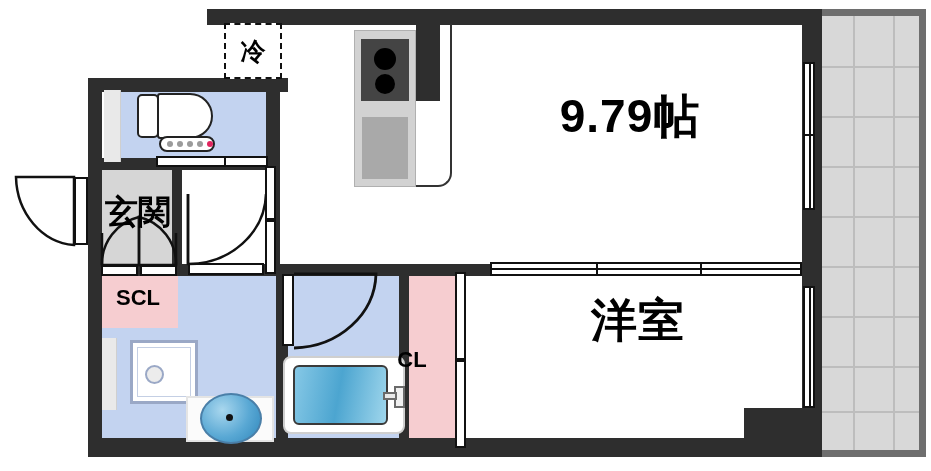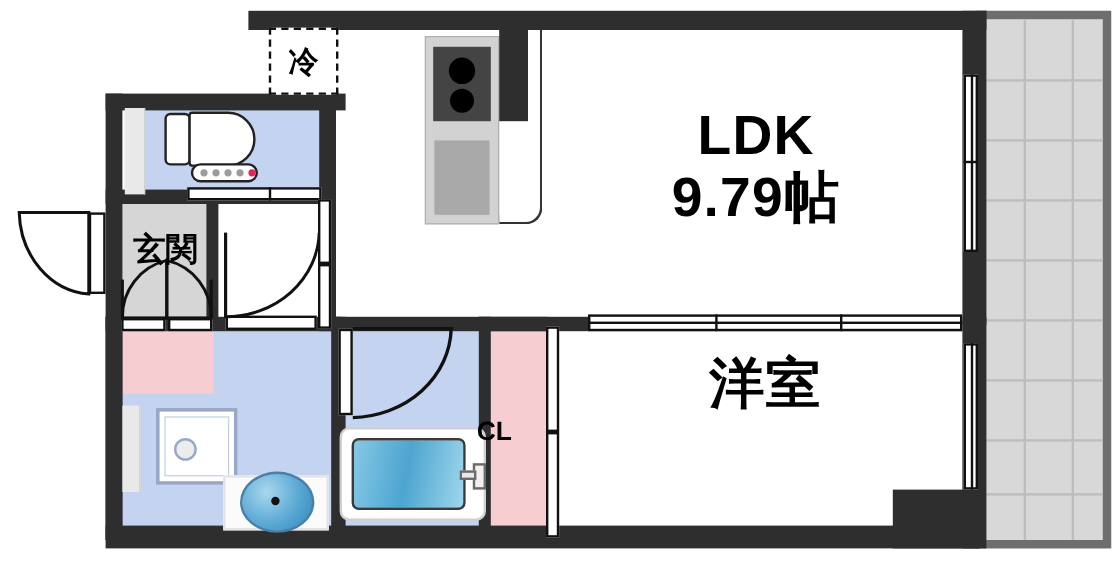--- a/index.html
+++ b/index.html
@@ -7,21 +7,21 @@
   body{font-family:"Liberation Sans","DejaVu Sans",sans-serif;}
   #plan{position:relative;width:931px;height:471px;background:#ffffff;overflow:hidden;}
   .wall{position:absolute;background:#2e2e2e;}
   .room{position:absolute;}
   .fill-white{background:#ffffff;}
   .fill-blue{background:#c3d3f0;}
   .fill-pink{background:#f6cdd0;}
   .fill-gray{background:#d6d6d6;}
   .label{position:absolute;color:#000;font-weight:bold;line-height:1.05;text-align:center;white-space:nowrap;}
   .label.big{font-size:46px;letter-spacing:1px;}
-  .label.mid{font-size:27px;}
+  .label.mid{font-size:33px;}
   .label.sm{font-size:22px;}
   .label.jp{font-family:"DejaVu Sans","Liberation Sans",sans-serif;}
   .fridge-box{position:absolute;border:2px dashed #111;background:#ffffff;
               display:flex;align-items:center;justify-content:center;
               font-size:25px;font-weight:bold;color:#000;
               font-family:"DejaVu Sans",sans-serif;}
   .balcony{position:absolute;background:#d8d8d8;border:7px solid #6e6e6e;box-sizing:border-box;}
   .bal-line-h{position:absolute;height:2px;background:#bdbdbd;left:0;right:0;}
   .bal-line-v{position:absolute;width:2px;background:#bdbdbd;top:0;bottom:0;}
   .win{position:absolute;background:#ffffff;border:2px solid #111;box-sizing:border-box;}
@@ -213,26 +213,26 @@
   <div class="win-div" style="left:490px;top:268px;width:312px;height:1.5px;"></div>
 
   <div class="win" style="left:803px;top:62px;width:12px;height:148px;"></div>
   <div class="win-div" style="left:803px;top:134px;width:12px;height:2px;"></div>
   <div class="win-div" style="left:809px;top:62px;width:1.5px;height:148px;"></div>
 
   <div class="win" style="left:803px;top:286px;width:12px;height:122px;"></div>
   <div class="win-div" style="left:809px;top:286px;width:1.5px;height:122px;"></div>
 
   <div class="label big" style="left:510px;top:88px;width:240px;">
-    <div>LDK</div>
     <div class="jp" style="margin-top:4px;">9.79帖</div>
   </div>
 
-  <div class="label big" style="left:518px;top:296px;width:240px;font-family:Liberation Serif, serif;">
+  <div class="label big" style="left:518px;top:296px;width:240px;">
     <div class="jp">洋室</div>
   </div>
 
   <div class="label mid jp" style="left:98px;top:195px;width:80px;">玄関</div>
 
+  <div class="label sm" style="left:98px;top:286px;width:80px;">SCL</div>
 
   <div class="label sm" style="left:388px;top:348px;width:48px;">CL</div>
 
 </div>
 
 </body></html>

